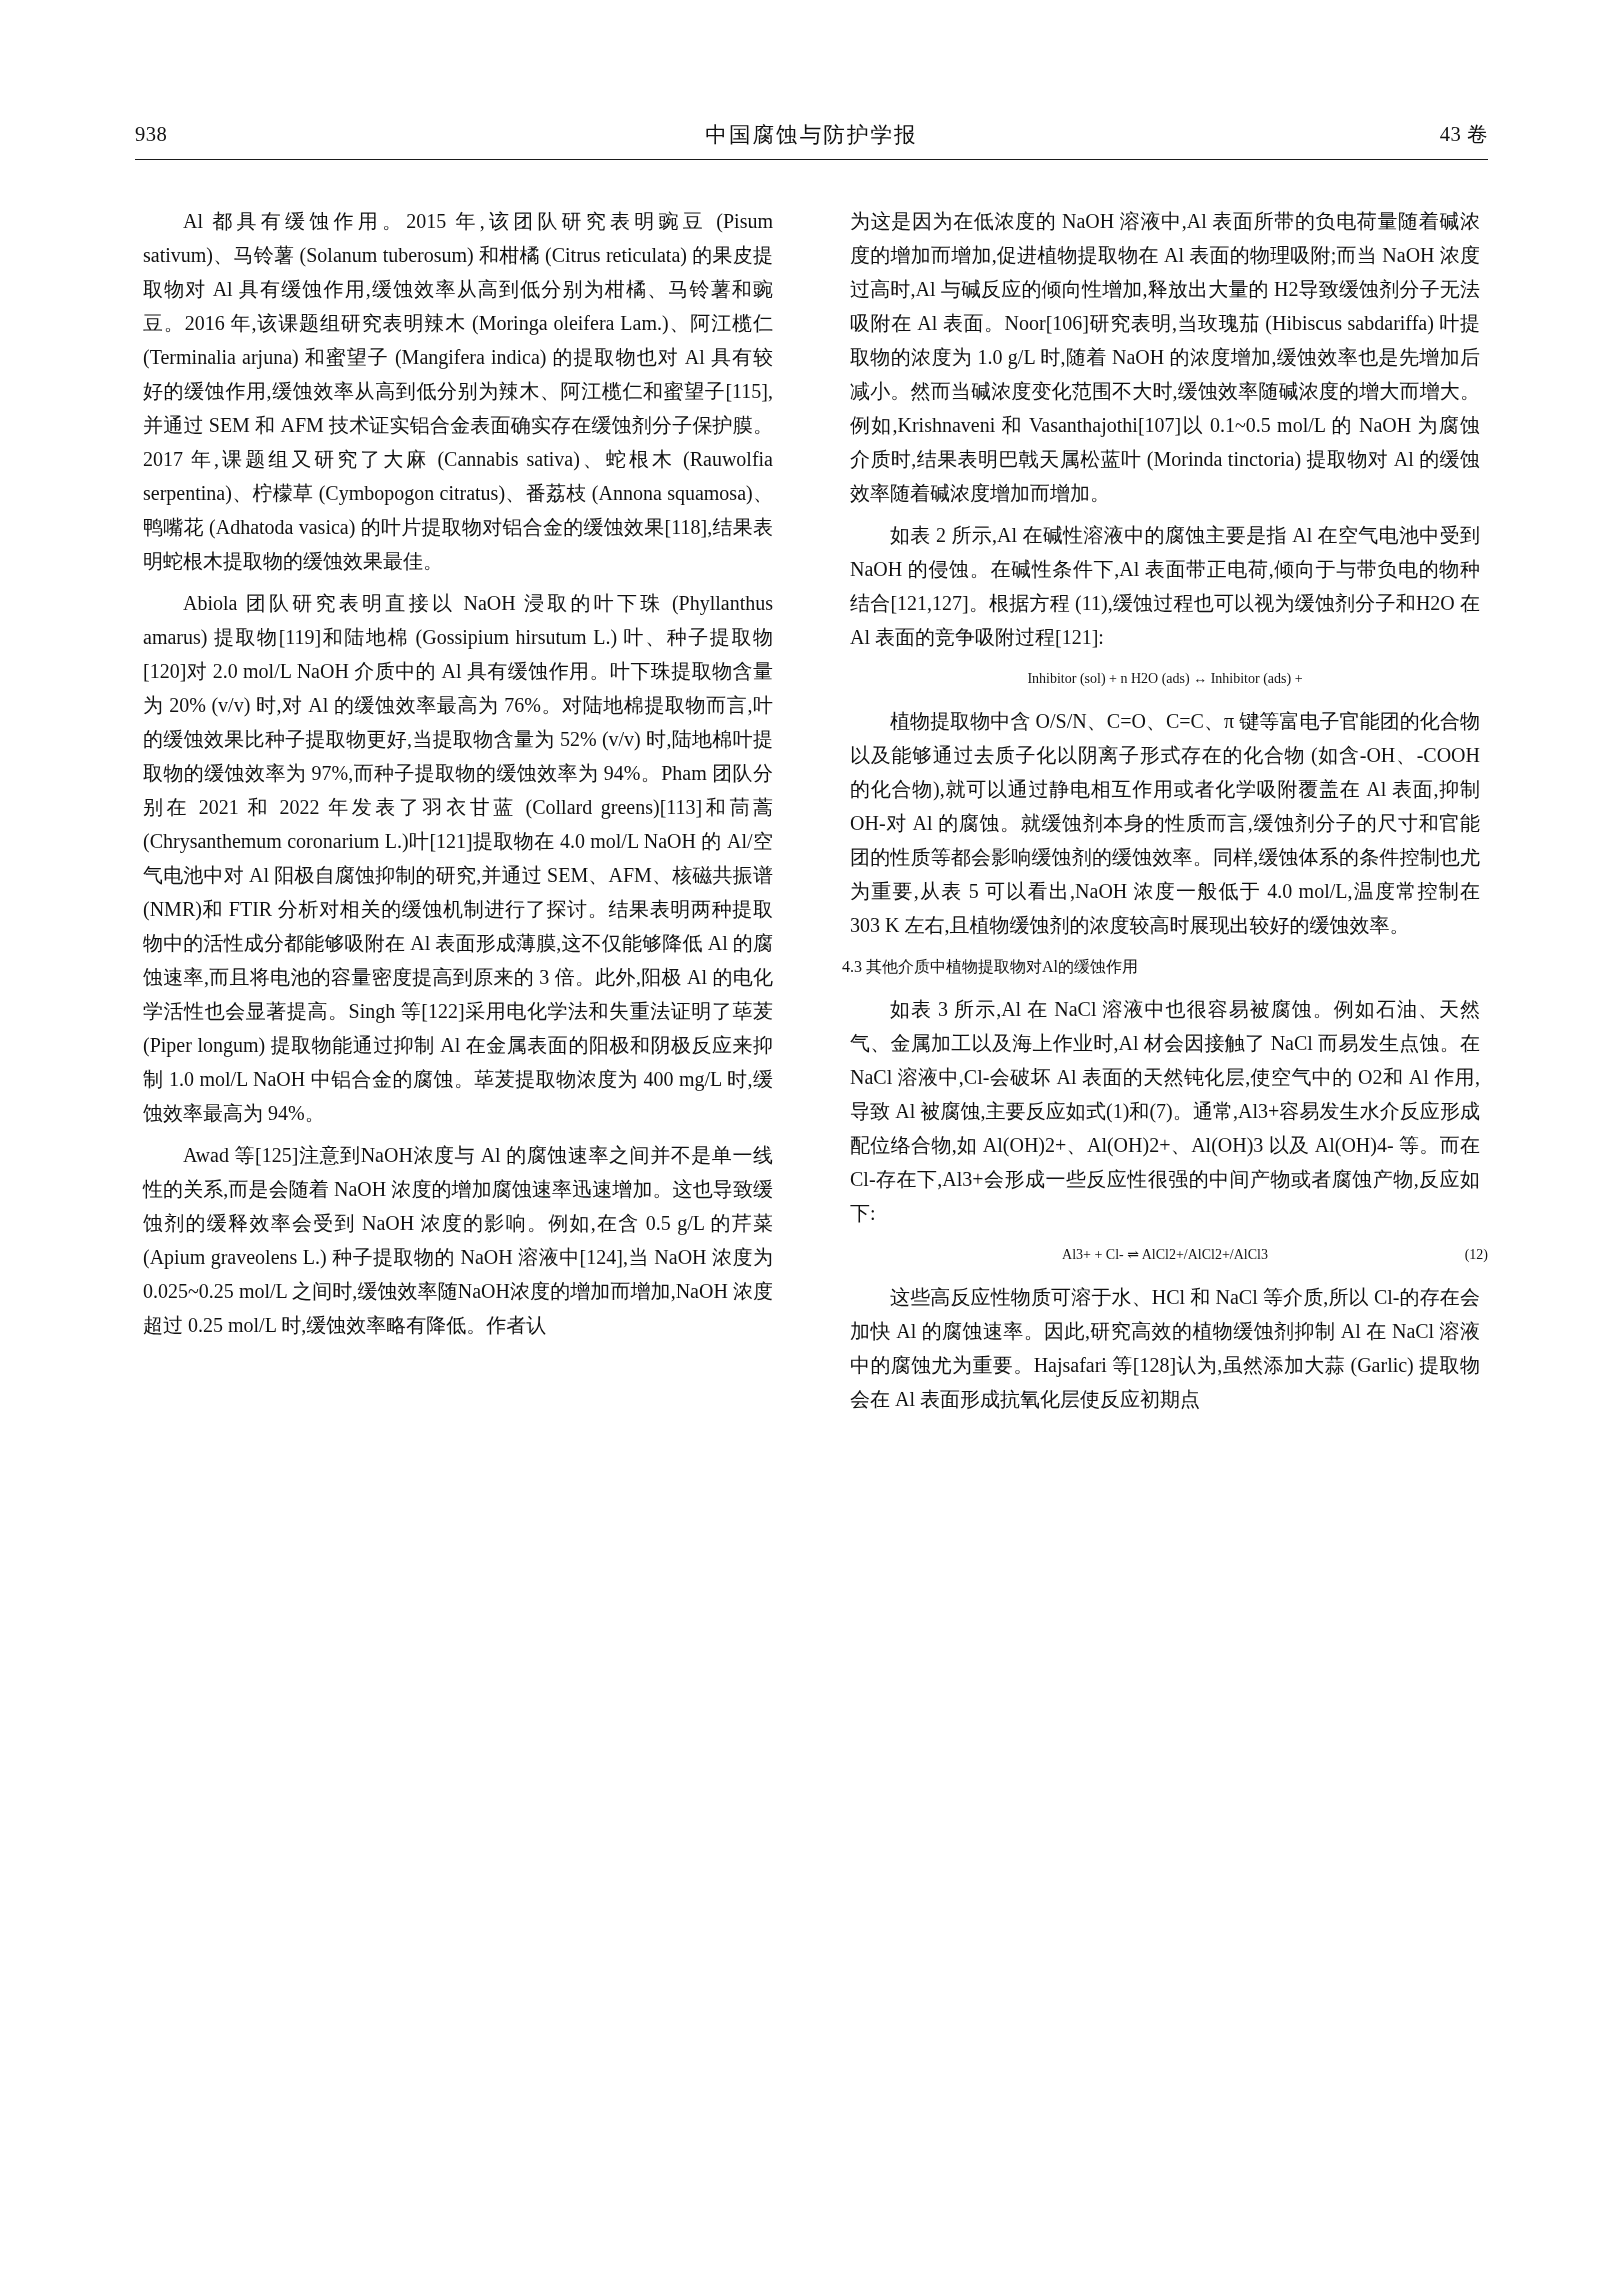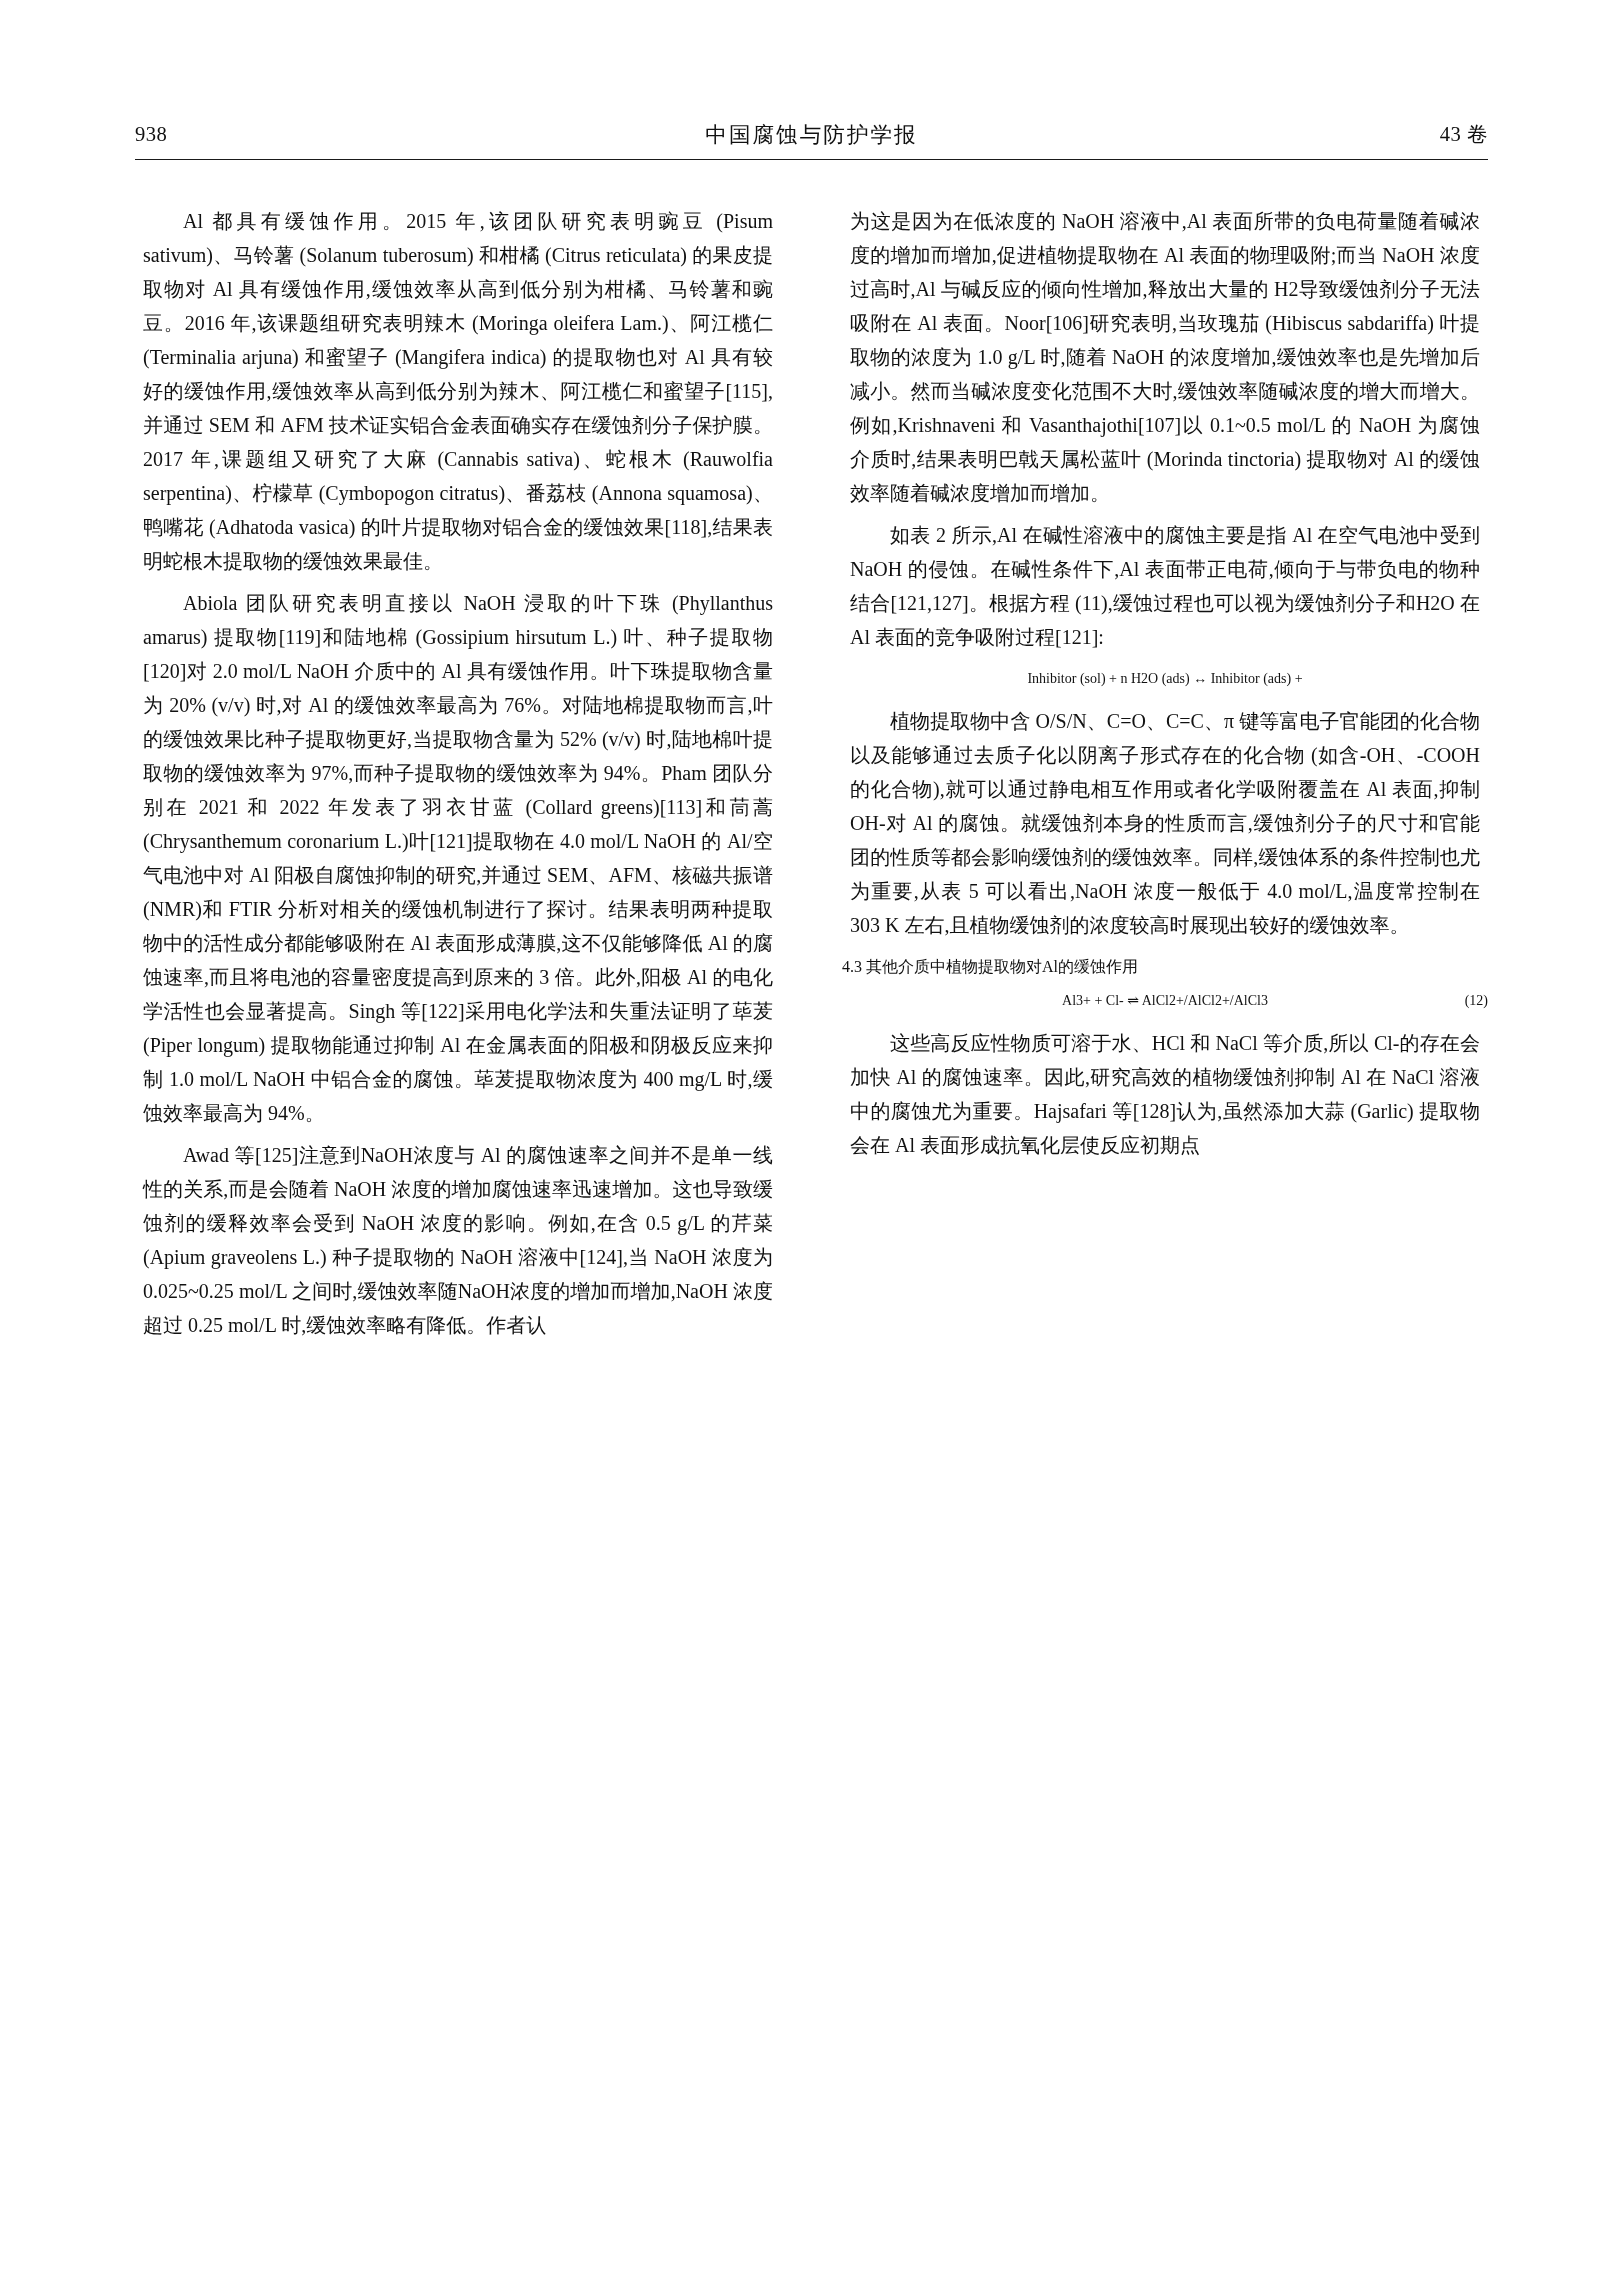--- a/index.html
+++ b/index.html
@@ -127,20 +127,21 @@
       <p class="para indent">如表 2 所示,Al 在碱性溶液中的腐蚀主要是指 Al 在空气电池中受到 NaOH 的侵蚀。在碱性条件下,Al 表面带正电荷,倾向于与带负电的物种结合[121,127]。根据方程 (11),缓蚀过程也可以视为缓蚀剂分子和H2O 在 Al 表面的竞争吸附过程[121]:</p>
 
       <p class="eq-line">
         <span class="eq-body">Inhibitor (sol) + n H2O (ads) ↔ Inhibitor (ads) +</span>
       </p>
 
       <p class="para indent">植物提取物中含 O/S/N、C=O、C=C、π 键等富电子官能团的化合物以及能够通过去质子化以阴离子形式存在的化合物 (如含-OH、-COOH的化合物),就可以通过静电相互作用或者化学吸附覆盖在 Al 表面,抑制 OH-对 Al 的腐蚀。就缓蚀剂本身的性质而言,缓蚀剂分子的尺寸和官能团的性质等都会影响缓蚀剂的缓蚀效率。同样,缓蚀体系的条件控制也尤为重要,从表 5 可以看出,NaOH 浓度一般低于 4.0 mol/L,温度常控制在 303 K 左右,且植物缓蚀剂的浓度较高时展现出较好的缓蚀效率。</p>
 
       <p class="sec-head">4.3 其他介质中植物提取物对Al的缓蚀作用</p>
 
+      <p class="para indent">如表 3 所示,Al 在 NaCl 溶液中也很容易被腐蚀。例如石油、天然气、金属加工以及海上作业时,Al 材会因接触了 NaCl 而易发生点蚀。在 NaCl 溶液中,Cl-会破坏 Al 表面的天然钝化层,使空气中的 O2和 Al 作用,导致 Al 被腐蚀,主要反应如式(1)和(7)。通常,Al3+容易发生水介反应形成配位络合物,如 Al(OH)2+、Al(OH)2+、Al(OH)3 以及 Al(OH)4- 等。而在 Cl-存在下,Al3+会形成一些反应性很强的中间产物或者腐蚀产物,反应如下:</p>
 
       <p class="eq-line">
         <span class="eq-body">Al3+ + Cl- ⇌ AlCl2+/AlCl2+/AlCl3</span>
         <span class="eq-num">(12)</span>
       </p>
 
       <p class="para indent">这些高反应性物质可溶于水、HCl 和 NaCl 等介质,所以 Cl-的存在会加快 Al 的腐蚀速率。因此,研究高效的植物缓蚀剂抑制 Al 在 NaCl 溶液中的腐蚀尤为重要。Hajsafari 等[128]认为,虽然添加大蒜 (Garlic) 提取物会在 Al 表面形成抗氧化层使反应初期点</p>
     </div>
 
   </div>

